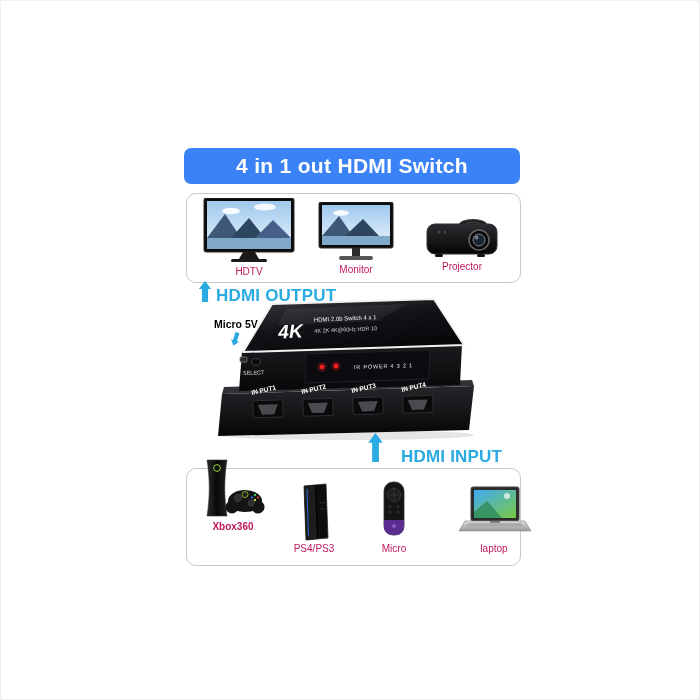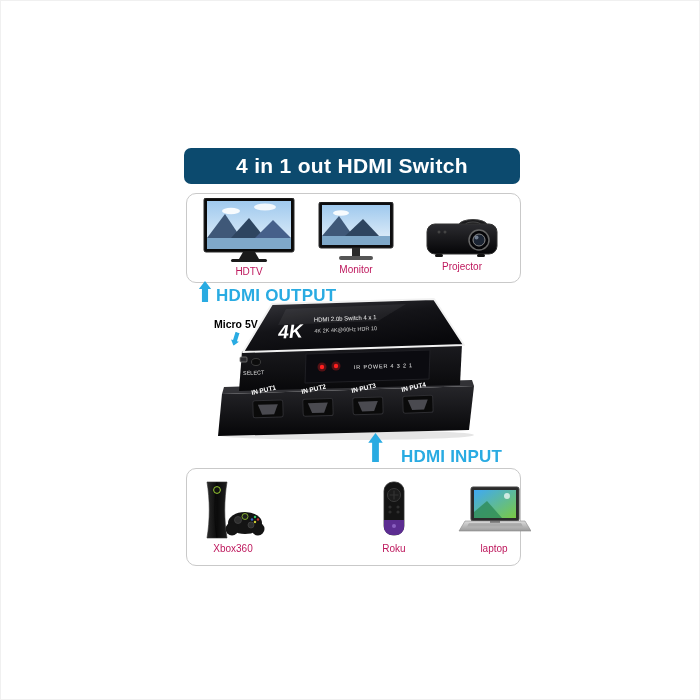--- a/index.html
+++ b/index.html
@@ -3,21 +3,21 @@
 <meta charset="utf-8">
 <style>
   html,body { margin:0; padding:0; background:#fff; }
   .stage {
     position:relative; width:700px; height:700px; background:#ffffff;
     font-family:"Liberation Sans", sans-serif; overflow:hidden;
     border:1px solid #f0f0f0; box-sizing:border-box;
   }
   .banner {
     position:absolute; left:183px; top:147px; width:336px; height:36px;
-    background:#0c4a6e; border-radius:7px; display:flex; align-items:center;
+    background:#3b82f6; border-radius:7px; display:flex; align-items:center;
     justify-content:center; color:#ffffff; font-size:21px; font-weight:bold;
     letter-spacing:.3px;
   }
   .device-box {
     position:absolute; border:1px solid #c9c9c9; border-radius:10px; background:#fff;
   }
   .box-out { left:185px; top:192px; width:333px; height:88px; }
   .box-in  { left:185px; top:467px; width:333px; height:96px; }
   .device {
     position:absolute; display:flex; flex-direction:column; align-items:center;
@@ -182,21 +182,21 @@
     <text x="196" y="101" font-size="6.5" font-weight="bold" fill="#ffffff" transform="rotate(-13 196 101)" font-family="Liberation Sans, sans-serif">IN PUT4</text>
   </svg>
 
   <svg class="arrow" style="left:367px; top:432px;" width="15" height="29" viewBox="0 0 15 30">
     <polygon points="7.5,0 15,10 11,10 11,30 4,30 4,10 0,10" fill="#29abe2"></polygon>
   </svg>
   <div class="blue-label" style="left:386px; top:446px;margin-left:14px;">HDMI INPUT</div>
 
   <div class="device-box box-in"></div>
 
-  <div class="device" style="left:196px; top:479px; width:72px;">
+  <div class="device" style="left:196px; top:457px; width:72px;font-weight:bold;">
     <svg width="72" height="61" viewBox="0 0 72 61">
       <defs>
         <linearGradient id="xb1" x1="0" y1="0" x2="1" y2="0">
           <stop offset="0" stop-color="#2a2a2a"></stop>
             <stop offset="0.5" stop-color="#0a0a0a"></stop>
             <stop offset="1" stop-color="#1e1e1e"></stop>
         </linearGradient>
       </defs>
       <path d="M10,2 L30,2 C27,20 27,40 30,58 L10,58 C13,40 13,20 10,2 Z" fill="url(#xb1)" stroke="#333" stroke-width="0.6"></path>
       <path d="M20,2 C17,20 17,40 20,58" fill="none" stroke="#000" stroke-width="0.7" opacity="0.6"></path>
@@ -208,35 +208,46 @@
       <circle cx="54" cy="45" r="3" fill="#2e2e2e" stroke="#444" stroke-width="0.8"></circle>
       <circle cx="48" cy="36.5" r="3" fill="#1f1f1f" stroke="#9acd32" stroke-width="0.8"></circle>
       <circle cx="58" cy="37" r="1.2" fill="#3c6"></circle>
       <circle cx="61" cy="39.5" r="1.2" fill="#c33"></circle>
       <circle cx="55" cy="39.5" r="1.2" fill="#36c"></circle>
       <circle cx="58" cy="42" r="1.2" fill="#cc3"></circle>
     </svg>
     <div class="device-label">Xbox360</div>
   </div>
 
+  <div class="device" style="left:281px; top:481px; width:64px;">
+    <svg width="64" height="59" viewBox="0 0 64 59">
+      <polygon points="22,4 44,2 46,56 24,58" fill="#0d0d0d" stroke="#2a2a2a" stroke-width="0.8"></polygon>
+      <polygon points="22,4 33,3 35,57 24,58" fill="#1d1d1f"></polygon>
+      <line x1="33.5" y1="3" x2="35.5" y2="57" stroke="#000" stroke-width="1"></line>
+      <line x1="25" y1="7" x2="26.5" y2="54" stroke="#2a7fff" stroke-width="1" opacity="0.8"></line>
+      <rect x="38" y="20" width="5" height="1.4" fill="#222"></rect>
+      <rect x="38" y="26" width="5" height="1.4" fill="#222"></rect>
+    </svg>
+    <div class="device-label">PS4/PS3</div>
+  </div>
 
   <div class="device" style="left:369px; top:479px; width:48px;">
     <svg width="48" height="61" viewBox="0 0 48 61">
       <rect x="14" y="2" width="20" height="53" rx="9" fill="#141414" stroke="#2e2e2e" stroke-width="0.8"></rect>
       <rect x="14" y="40" width="20" height="15" rx="8" fill="#5c2d91"></rect>
       <rect x="14" y="40" width="20" height="7" fill="#5c2d91"></rect>
       <circle cx="24" cy="15" r="6.5" fill="#1c1c1c" stroke="#3a3a3a" stroke-width="1"></circle>
       <path d="M24,10.5 V19.5 M19.5,15 H28.5" stroke="#333" stroke-width="1.2"></path>
       <circle cx="20" cy="27" r="1.6" fill="#2e2e2e"></circle>
       <circle cx="28" cy="27" r="1.6" fill="#2e2e2e"></circle>
       <circle cx="20" cy="32" r="1.6" fill="#2e2e2e"></circle>
       <circle cx="28" cy="32" r="1.6" fill="#2e2e2e"></circle>
       <circle cx="24" cy="46" r="2" fill="#8a5fc0"></circle>
     </svg>
-    <div class="device-label">Roku</div>
+    <div class="device-label">Micro</div>
   </div>
 
   <div class="device" style="left:456px; top:484px; width:74px;justify-content:space-between;">
     <svg width="74" height="56" viewBox="0 0 74 56">
       <defs>
         <linearGradient id="lap1" x1="0" y1="0" x2="1" y2="1">
           <stop offset="0" stop-color="#3fa9f5"></stop>
             <stop offset="1" stop-color="#7ac943"></stop>
         </linearGradient>
         <linearGradient id="sil1" x1="0" y1="0" x2="0" y2="1">

